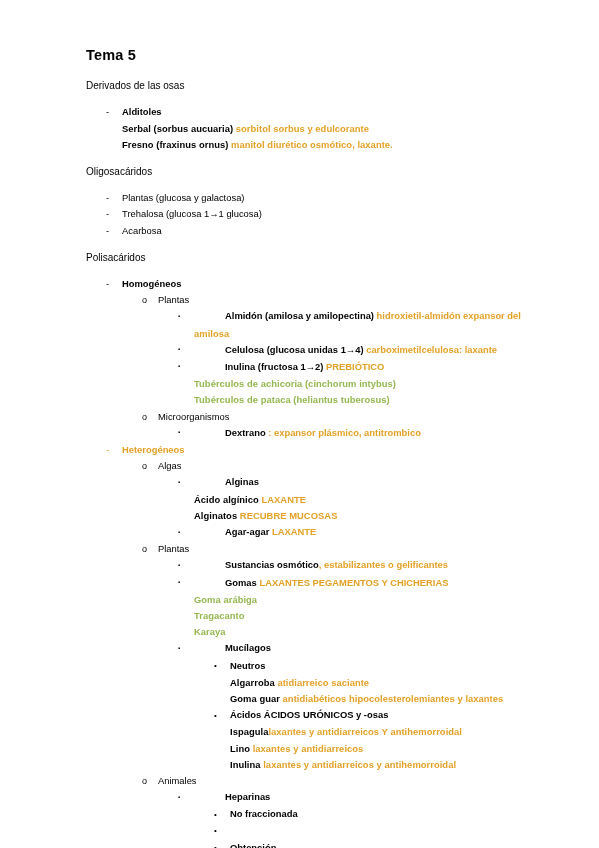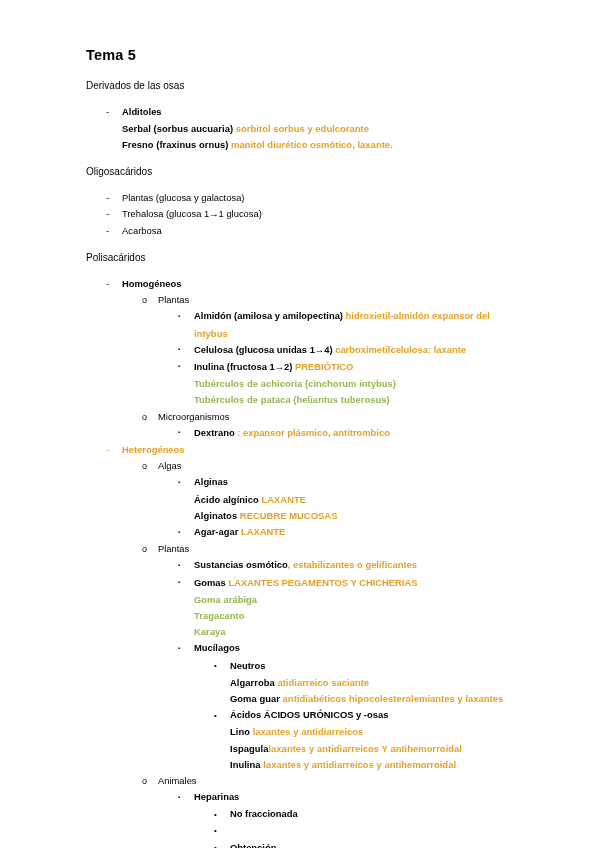--- a/index.html
+++ b/index.html
@@ -49,21 +49,21 @@
     font-size: 10px;
     line-height: 16.2px;
     margin-top: 6px;
     margin-bottom: 5px;
   }
   .spacer-sm { height: 5px; }
 
   
   .lvl1 { padding-left: 20px; }
   .lvl2 { padding-left: 56px; }
-  .lvl3 { padding-left: 92px; }
+  .lvl3 { padding-left: 92px; gap: 31px; }
   .lvl4 { padding-left: 128px; }
 
   
   .brow {
     display: flex;
     align-items: baseline;
     font-size: 9.4px;
     line-height: 16.2px;
   }
   .bullet {
@@ -136,21 +136,21 @@
     <div class="brow lvl2">
       <span class="bullet b-circle">o</span>
       <span class="btext">Plantas</span>
     </div>
 
     <div class="brow lvl3">
       <span class="bullet b-square">▪</span>
       <span class="btext"><span class="bold blk">Almidón (amilosa y amilopectina)</span><span>&nbsp;</span><span class="orange bold">hidroxietil-almidón expansor del</span></span>
     </div>
     <div class="line lvl3" style="padding-left:108px;">
-      <span class="orange bold">intybus</span>
+      <span class="orange bold">amilosa</span>
     </div>
 
     <div class="brow lvl3">
       <span class="bullet b-square">▪</span>
       <span class="btext"><span class="bold blk">Celulosa (glucosa unidas 1→4)</span><span>&nbsp;</span><span class="orange bold">carboximetilcelulosa: laxante</span></span>
     </div>
 
     <div class="brow lvl3">
       <span class="bullet b-square">▪</span>
       <span class="btext"><span class="bold blk">Inulina (fructosa 1→2)</span><span>&nbsp;</span><span class="orange bold">PREBIÓTICO</span></span>
@@ -237,24 +237,24 @@
     </div>
     <div class="line lvl4" style="padding-left:144px;">
       <span class="bold blk">Goma guar</span><span>&nbsp;</span><span class="orange bold">antidiabéticos hipocolesterolemiantes y laxantes</span>
     </div>
 
     <div class="brow lvl4">
       <span class="bullet b-disc">•</span>
       <span class="btext bold">Ácidos  ÁCIDOS URÓNICOS y -osas</span>
     </div>
     <div class="line lvl4" style="padding-left:144px;">
+      <span class="bold blk">Ispagula</span><span class="orange bold">laxantes y antidiarreicos  Y antihemorroidal</span>
+    </div>
+    <div class="line lvl4" style="padding-left:144px;">
       <span class="bold blk">Lino</span><span>&nbsp;</span><span class="orange bold">laxantes y antidiarreicos</span>
-    </div>
-    <div class="line lvl4" style="padding-left:144px;">
-      <span class="bold blk">Ispagula</span><span class="orange bold">laxantes y antidiarreicos  Y antihemorroidal</span>
     </div>
     <div class="line lvl4" style="padding-left:144px;">
       <span class="bold blk">Inulina</span><span>&nbsp;</span><span class="orange bold">laxantes y antidiarreicos  y antihemorroidal</span>
     </div>
 
     <div class="brow lvl2">
       <span class="bullet b-circle">o</span>
       <span class="btext">Animales</span>
     </div>
 

